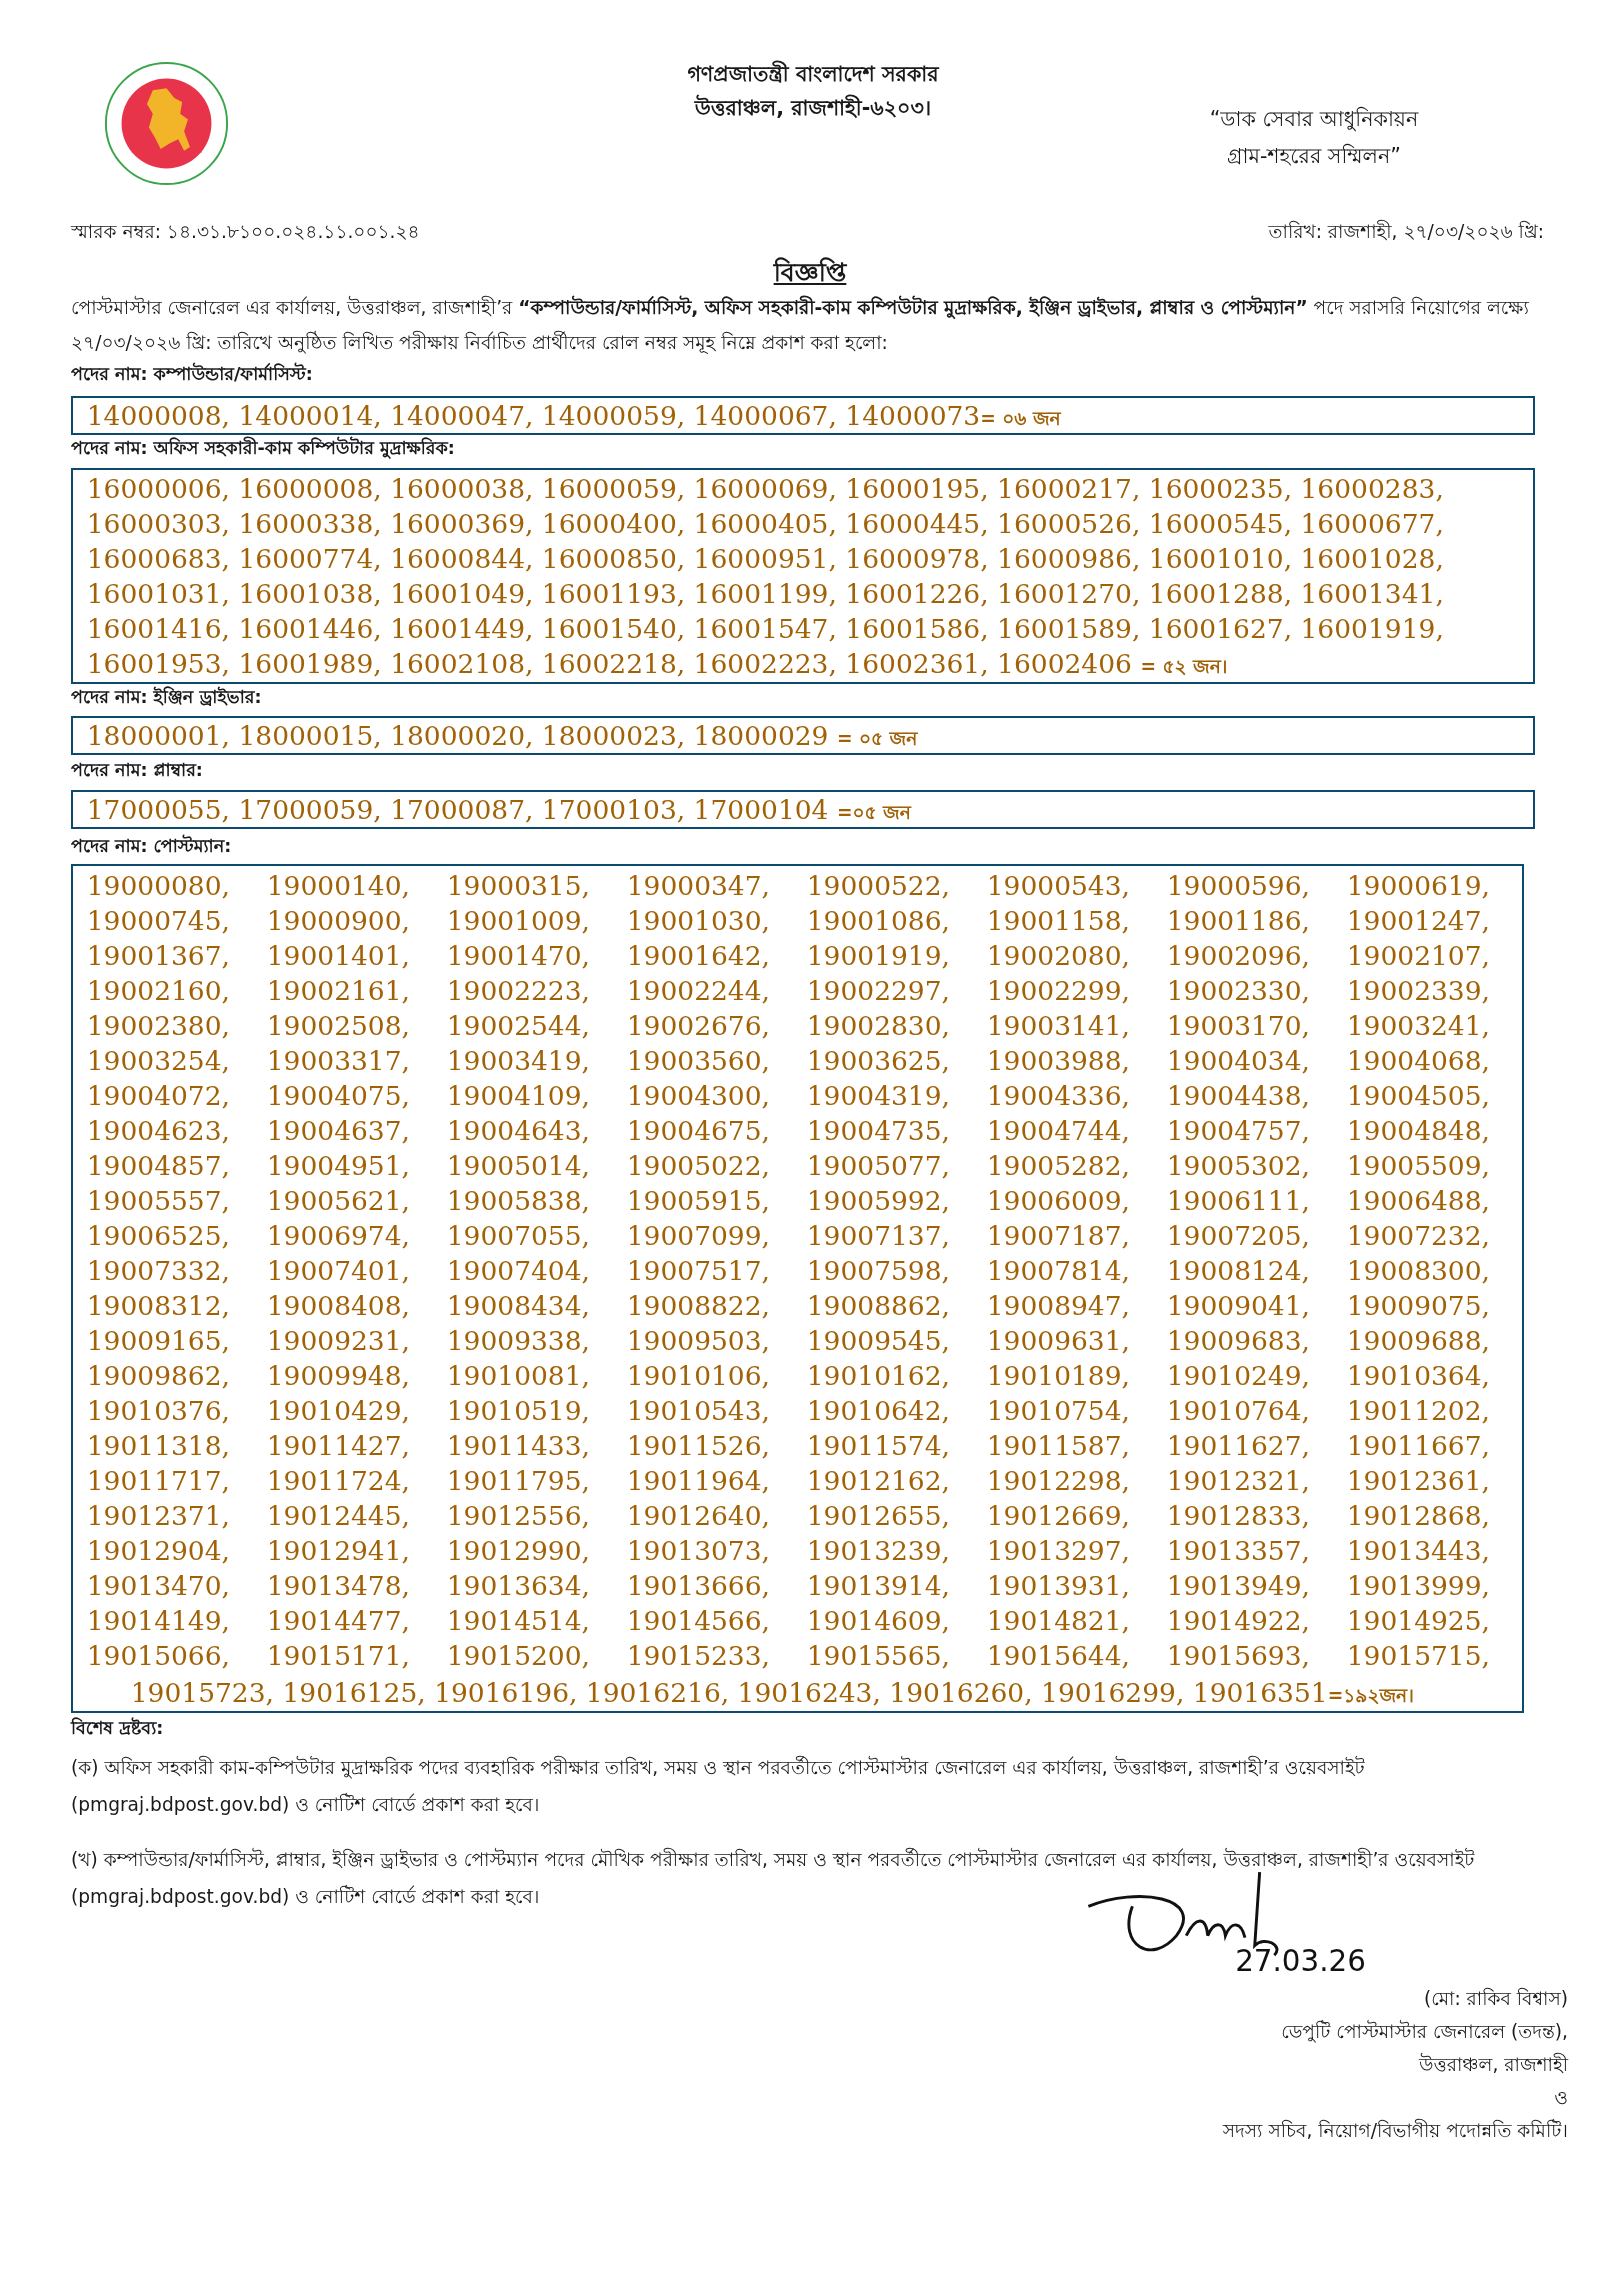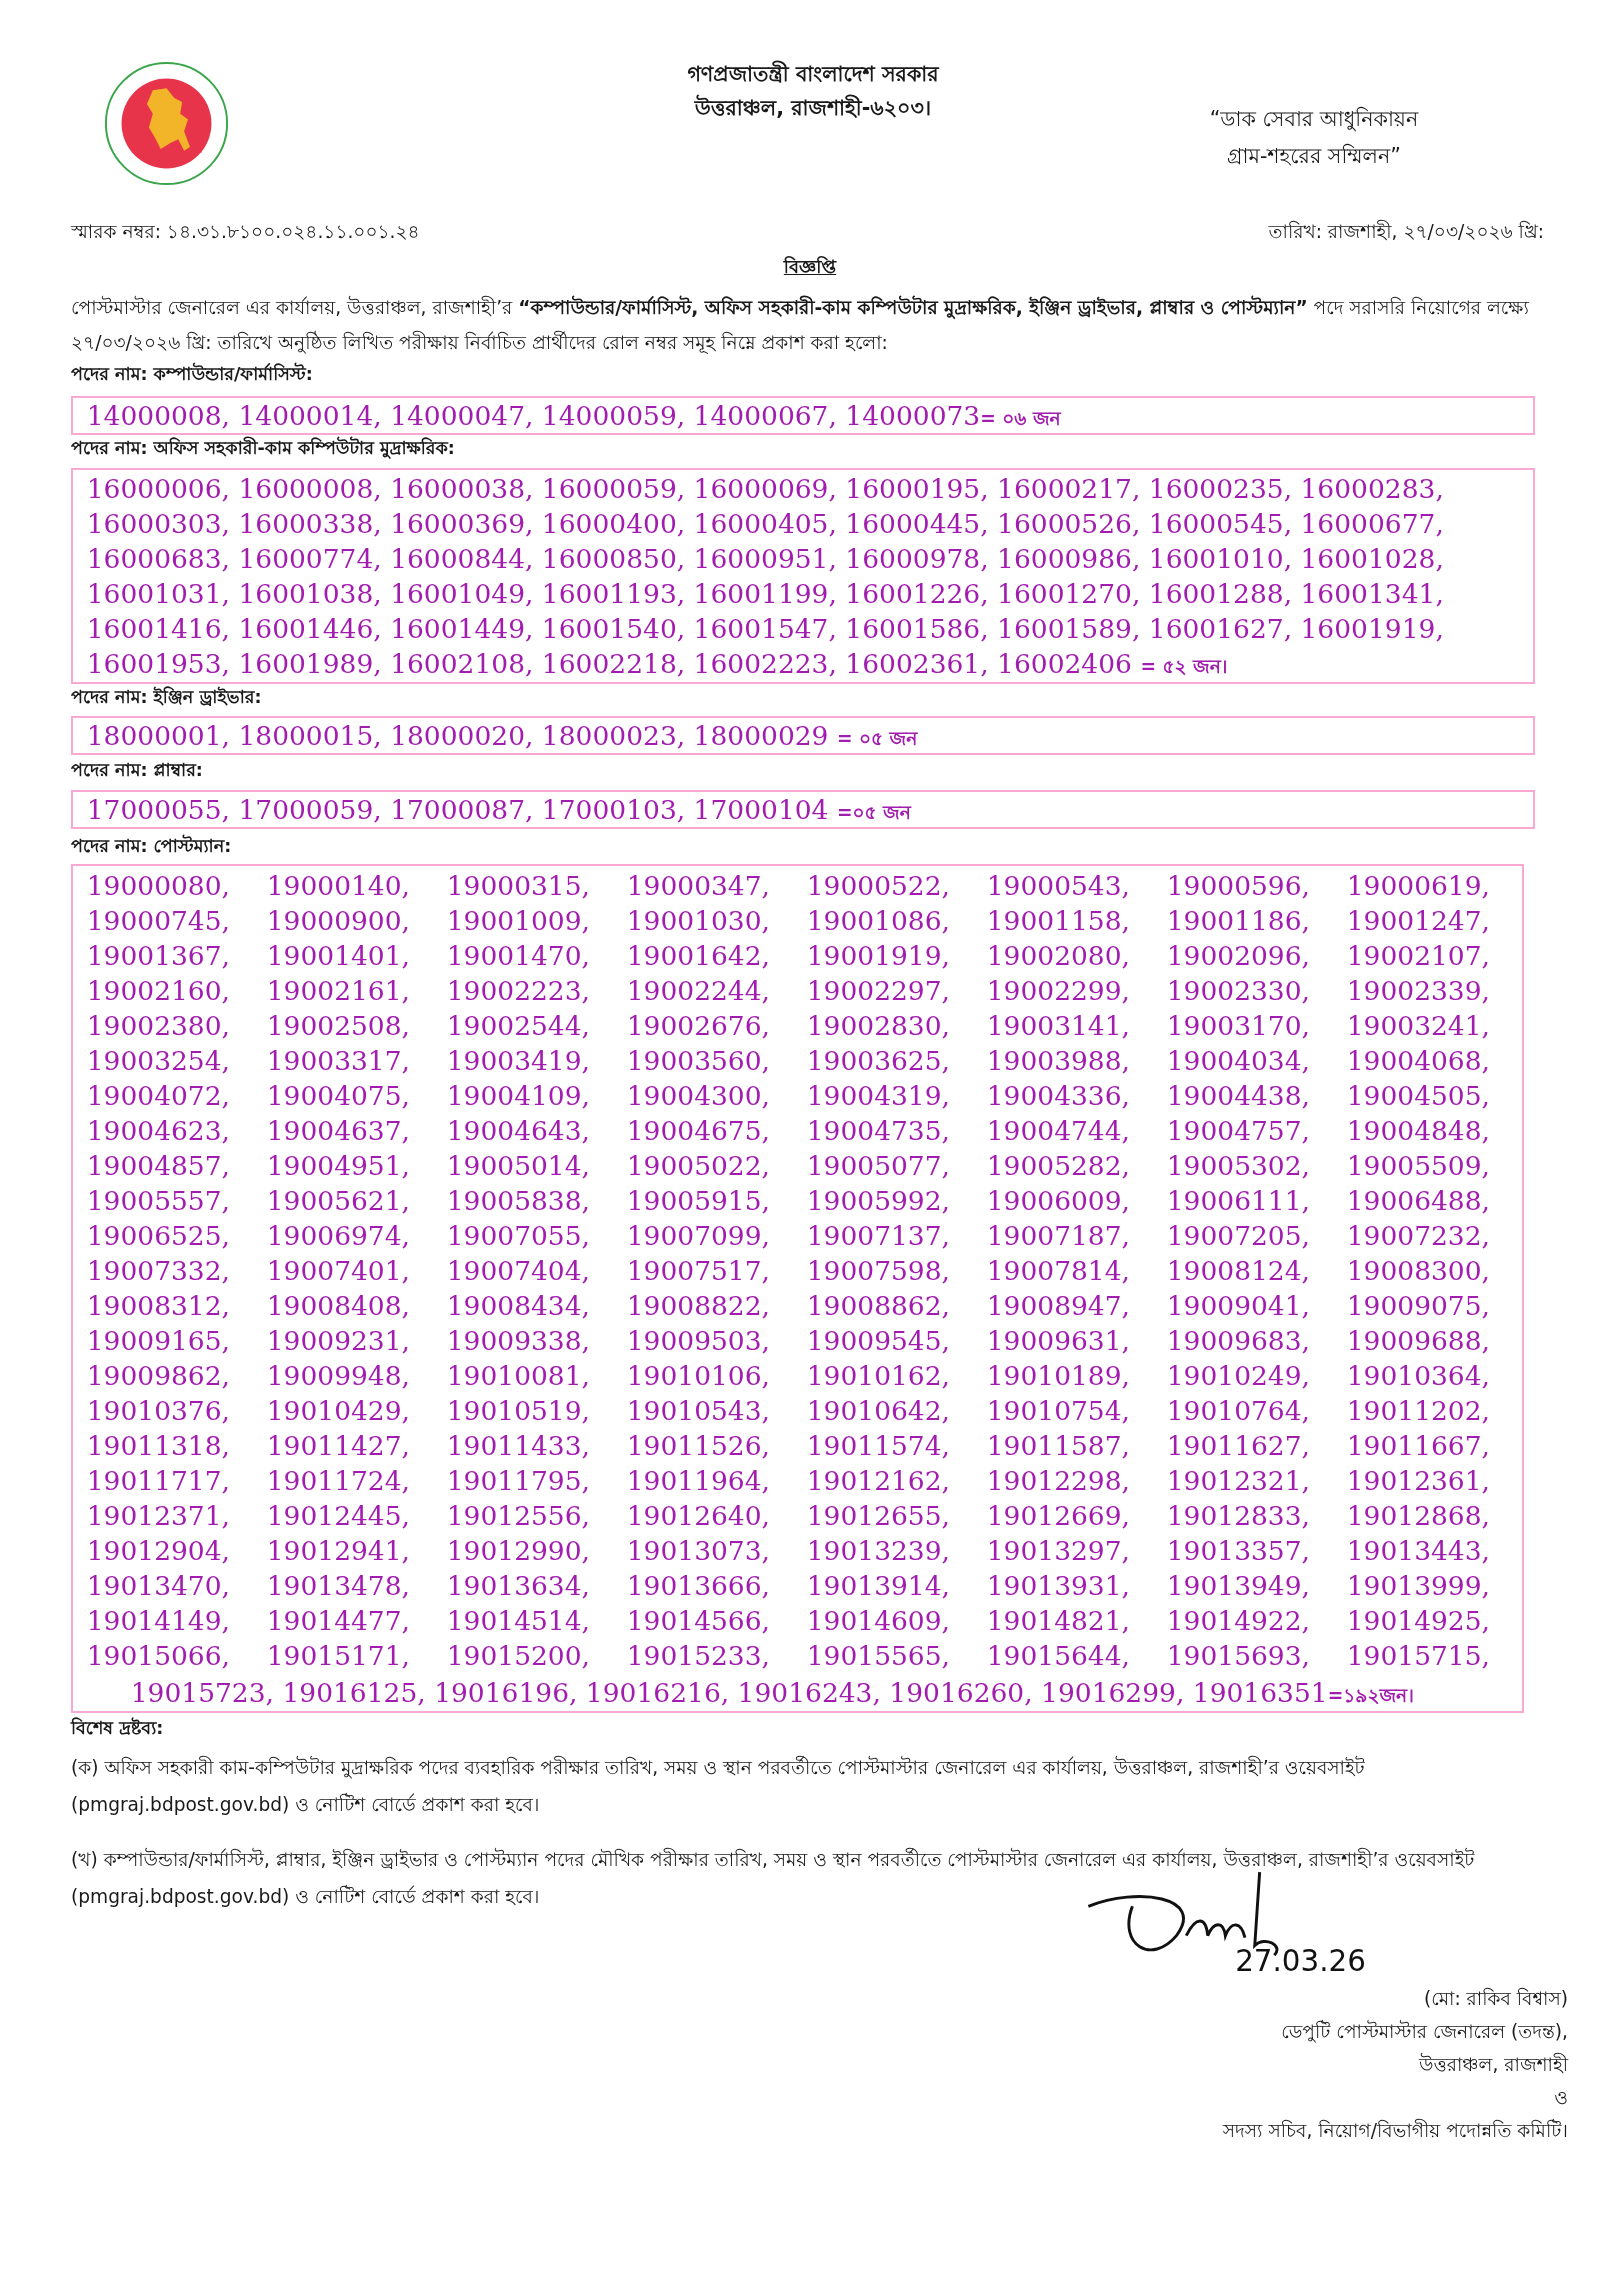--- a/index.html
+++ b/index.html
@@ -4,27 +4,27 @@
 <style>
   html, body { margin: 0; padding: 0; background: #ffffff; }
   body { width: 1620px; height: 2291px; position: relative; overflow: hidden; color: #1a1a1a;
          font-family: "DejaVu Sans", sans-serif; }
   .abs { position: absolute; }
   .logo { left: 102px; top: 59px; width: 129px; height: 129px; }
   .hdr { left: 421px; width: 784px; text-align: center; font-weight: bold; font-size: 20.6px; line-height: 34px; top: 57px; }
   .slogan { left: 1157px; width: 314px; text-align: center; font-size: 20.6px; line-height: 37px; top: 101px; }
   .memo { left: 71px; top: 218px; font-size: 18.6px; }
   .date { right: 76px; top: 218px; font-size: 18.6px; }
-  .title { left: 0; width: 1620px; top: 253px; text-align: center; font-weight: bold; font-size: 18px; }
+  .title { left: 0; width: 1620px; top: 253px; text-align: center; font-weight: bold; font-size: 25px; }
   .title span { text-decoration: underline; }
   .intro { left: 71px; width: 1480px; top: 290px; font-size: 18.6px; line-height: 35px; }
   .intro b { font-weight: bold; }
   .post-label { left: 71px; font-weight: bold; font-size: 17.6px; }
-  .box { left: 71px; width: 1464px; border: 2px solid #f9a8d4; box-sizing: border-box;
-         font-family: "DejaVu Serif", "Liberation Serif", serif; font-size: 26.5px; color: #a21caf; }
+  .box { left: 71px; width: 1464px; border: 2px solid #0c4a6e; box-sizing: border-box;
+         font-family: "DejaVu Serif", "Liberation Serif", serif; font-size: 26.5px; color: #a16207; }
   .box .line { height: 35px; line-height: 35px; padding-left: 13.7px; white-space: nowrap; }
   .box .total { font-family: "DejaVu Sans", sans-serif; font-weight: bold; font-size: 18.6px; }
   .grid { display: grid; grid-template-columns: repeat(8, 180px); padding-left: 13.7px; }
   .grid .cell { height: 35px; line-height: 35px; white-space: nowrap; }
   .lastrow { padding-left: 13.7px; height: 39px; line-height: 39px; white-space: nowrap; margin-left: 44px; }
   .notes-h { left: 71px; top: 1715px; font-weight: bold; font-size: 17.6px; }
   .note { left: 71px; width: 1480px; font-size: 18.6px; line-height: 37px; }
   .sign { left: 882px; width: 686px; text-align: right; font-size: 18.6px; line-height: 33px; }
   .sig-svg { left: 1059px; top: 1867px; width: 323px; height: 108px; }
 </style>

